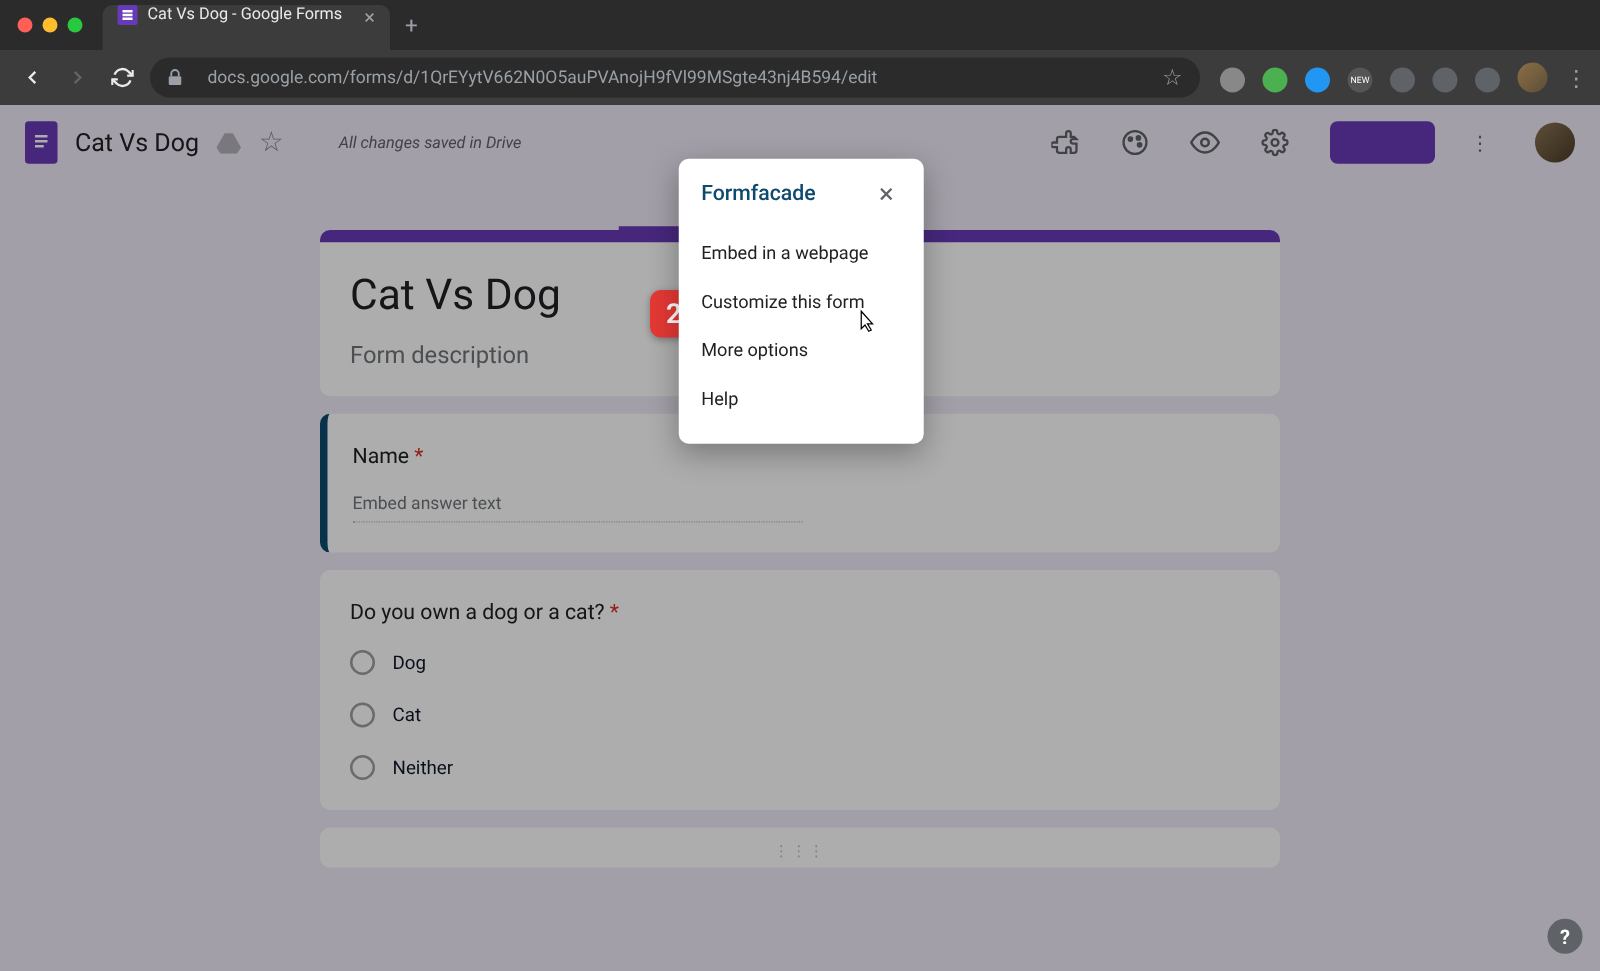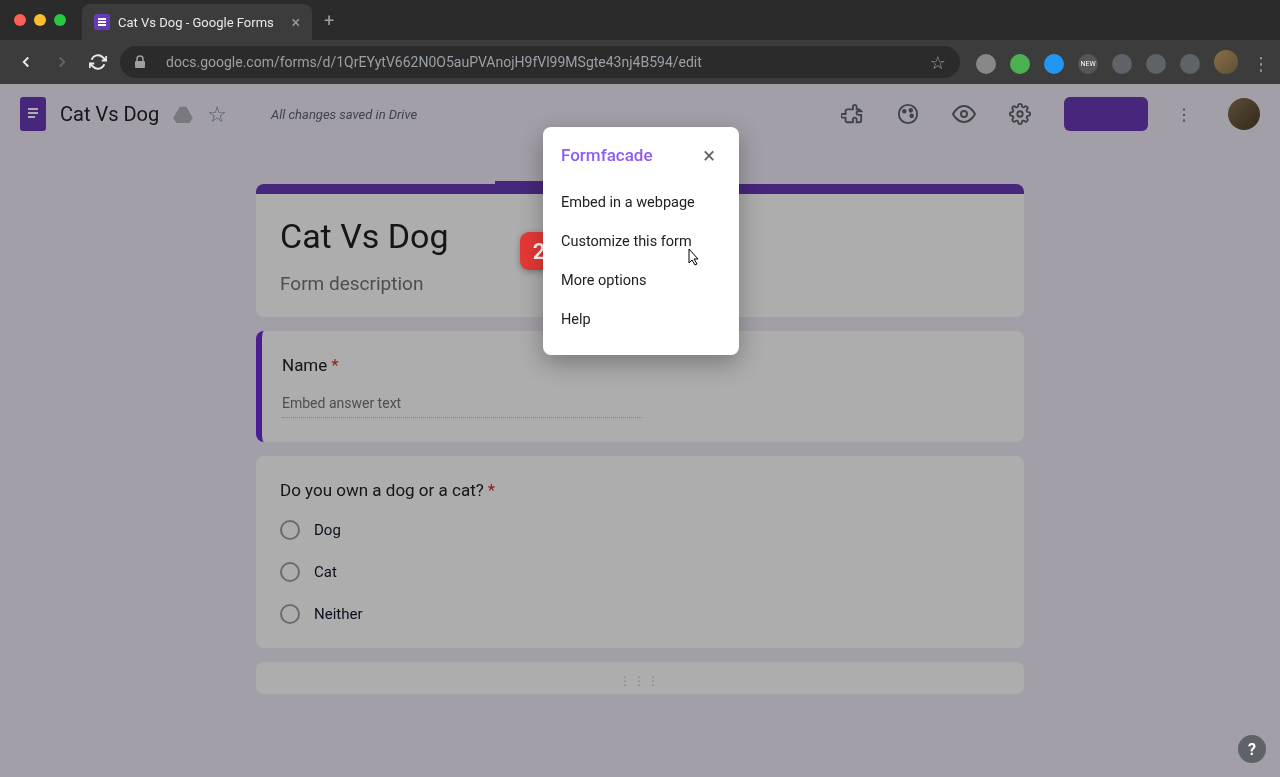--- a/index.html
+++ b/index.html
@@ -6,21 +6,21 @@
 body { width: 1280px; height: 777px; overflow: hidden; background: #2b2b2b; position: relative; }
 
 
 .browser-chrome { background: #2b2b2b; }
 .tab-bar { height: 40px; display: flex; align-items: center; padding: 0 8px; }
 .traffic-lights { display: flex; gap: 8px; margin-right: 16px; margin-left: 6px; }
 .traffic-light { width: 12px; height: 12px; border-radius: 50%; }
 .tl-red { background: #ff5f57; }
 .tl-yellow { background: #febc2e; }
 .tl-green { background: #28c840; }
-.tab { display: flex; align-items: center; background: #3c3c3c; height: 36px; border-radius: 8px 8px 0 0; padding: 0 12px; margin-top: 4px; gap: 8px; min-width: 230px; }
+.tab { display: flex; align-items: flex-start; background: #3c3c3c; height: 36px; border-radius: 8px 8px 0 0; padding: 0 12px; margin-top: 4px; gap: 8px; min-width: 230px; }
 .tab-favicon { width: 16px; height: 16px; background: #673ab7; border-radius: 2px; display: flex; align-items: center; justify-content: center; color: white; font-size: 10px; }
 .tab-title { color: #e8eaed; font-size: 13px; flex: 1; }
 .tab-close { color: #9aa0a6; font-size: 16px; cursor: pointer; }
 .new-tab { color: #9aa0a6; font-size: 18px; margin-left: 12px; cursor: pointer; }
 
 .url-bar { height: 44px; background: #3c3c3c; display: flex; align-items: center; padding: 0 12px; gap: 8px; }
 .nav-btn { width: 28px; height: 28px; display: flex; align-items: center; justify-content: center; color: #9aa0a6; cursor: pointer; border-radius: 50%; }
 .nav-btn.disabled { opacity: 0.4; }
 .address-box { flex: 1; height: 32px; background: #2b2b2b; border-radius: 16px; display: flex; align-items: center; padding: 0 14px; gap: 20px; color: #9aa0a6; font-size: 14px; }
 .lock-icon { font-size: 13px; }
@@ -49,39 +49,39 @@
 .form-tabs { height: 40px; display: flex; justify-content: center; position: relative; }
 .tab-indicator { position: absolute; bottom: 0; width: 90px; height: 3px; background: #673ab7; left: 495px; }
 
 
 .form-canvas { margin: 0 auto; width: 768px; }
 .form-header-card { background: white; border-radius: 8px; border-top: 10px solid #673ab7; padding: 22px 24px; margin-bottom: 14px; }
 .form-title { font-size: 34px; color: #202124; font-weight: 400; margin-bottom: 16px; }
 .form-desc { color: #70757a; font-size: 19px; }
 
 .question-card { background: white; border-radius: 8px; padding: 24px; margin-bottom: 14px; position: relative; }
-.question-card.active { border-left: 6px solid #6d28d9; padding-left: 20px; }
+.question-card.active { border-left: 6px solid #0c4a6e; padding-left: 20px; }
 .q-title { font-size: 17px; color: #202124; margin-bottom: 20px; }
 .required-star { color: #d93025; margin-left: 4px; }
 .short-answer { color: #70757a; font-size: 14px; border-bottom: 1px dotted #bdbdbd; padding-bottom: 6px; width: 360px; }
 
 .radio-options { display: flex; flex-direction: column; gap: 22px; }
 .radio-opt { display: flex; align-items: center; gap: 14px; }
 .radio-circle { width: 20px; height: 20px; border: 2px solid #9e9e9e; border-radius: 50%; }
 .radio-label { font-size: 15px; color: #0f172a; }
 
 .drag-handle { text-align: center; padding: 6px 0; color: #bdbdbd; font-size: 12px; letter-spacing: 2px; }
 
 
 .dim-overlay { position: absolute; inset: 0; background: rgba(0,0,0,0.32); }
 
 
 .dialog { position: absolute; left: 543px; top: 127px; width: 196px; background: white; border-radius: 8px; box-shadow: 0 8px 24px rgba(0,0,0,0.3); z-index: 100; }
 .dialog-header { display: flex; align-items: center; justify-content: space-between; padding: 16px 18px 8px; }
-.dialog-title { font-size: 17px; font-weight: 500; color: #8b5cf6; }
+.dialog-title { font-size: 17px; font-weight: 500; color: #0c4a6e; }
 .dialog-close { font-size: 22px; color: #5f6368; cursor: pointer; width: 24px; height: 24px; display: flex; align-items: center; justify-content: center; }
 .dialog-items { padding: 8px 0 16px; }
 .dialog-item { padding: 11px 18px; font-size: 14.5px; color: #202124; cursor: pointer; }
 
 
 .badge { position: absolute; left: 520px; top: 232px; width: 38px; height: 38px; background: #e53935; border-radius: 9px; display: flex; align-items: center; justify-content: center; color: white; font-size: 22px; font-weight: 600; z-index: 99; box-shadow: 0 2px 6px rgba(0,0,0,0.3); }
 
 
 .cursor { position: absolute; left: 685px; top: 247px; z-index: 200; font-size: 16px; color: #000; pointer-events: none; }
 

